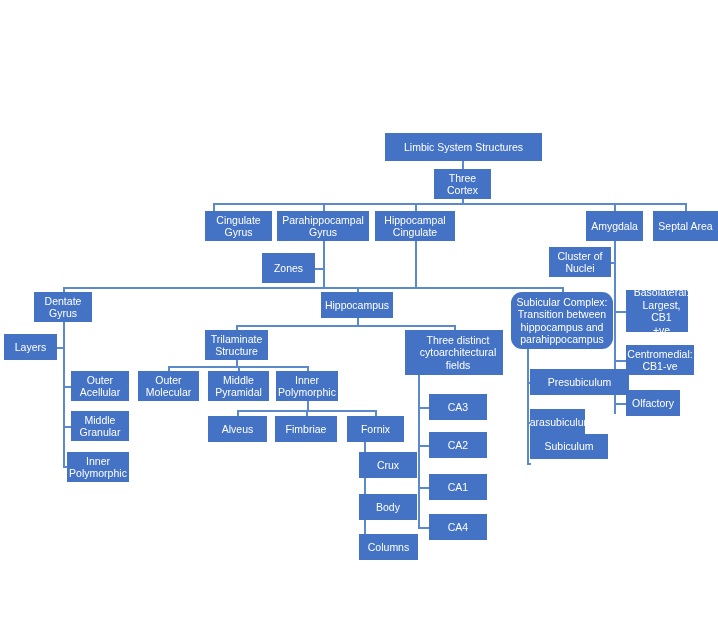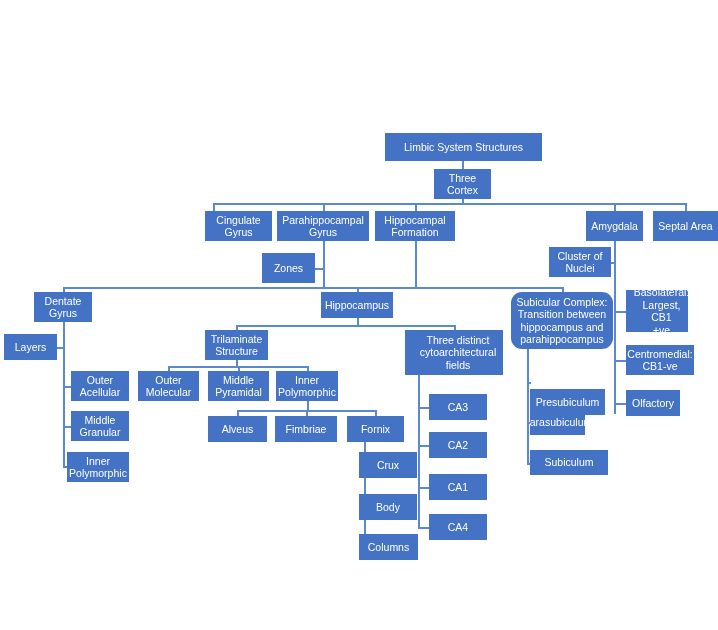--- a/index.html
+++ b/index.html
@@ -96,21 +96,21 @@
     <div class="conn h" style="left: 527px; top: 422px; width: 4px;"></div>
     <div class="conn h" style="left: 527px; top: 463px; width: 4px;"></div>
     <div class="node" style="left: 385px; top: 133px; width: 157px; height: 28px; background: rgb(68, 114, 196); color: rgb(255, 255, 255);">Limbic System Structures</div>
     <div class="node" style="left: 434px; top: 169px; width: 57px; height: 30px; background: rgb(68, 114, 196); color: rgb(255, 255, 255);">Three
 Cortex</div>
     <div class="node" style="left: 205px; top: 211px; width: 67px; height: 30px; background: rgb(68, 114, 196); color: rgb(255, 255, 255);">Cingulate
 Gyrus</div>
     <div class="node" style="left: 277px; top: 211px; width: 92px; height: 30px; background: rgb(68, 114, 196); color: rgb(255, 255, 255);">Parahippocampal
 Gyrus</div>
     <div class="node" style="left: 375px; top: 211px; width: 80px; height: 30px; background: rgb(68, 114, 196); color: rgb(255, 255, 255);">Hippocampal
-Formation</div>
+Cingulate</div>
     <div class="node" style="left: 586px; top: 211px; width: 57px; height: 30px; background: rgb(68, 114, 196); color: rgb(255, 255, 255);">Amygdala</div>
     <div class="node" style="left: 653px; top: 211px; width: 65px; height: 30px; background: rgb(68, 114, 196); color: rgb(255, 255, 255); text-align: center;">Septal Area</div>
     <div class="node" style="left: 262px; top: 253px; width: 53px; height: 30px; background: rgb(68, 114, 196); color: rgb(255, 255, 255);">Zones</div>
     <div class="node" style="left: 549px; top: 247px; width: 62px; height: 30px; background: rgb(68, 114, 196); color: rgb(255, 255, 255);">Cluster of
 Nuclei</div>
     <div class="node" style="left: 34px; top: 292px; width: 58px; height: 30px; background: rgb(68, 114, 196); color: rgb(255, 255, 255);">Dentate
 Gyrus</div>
     <div class="node" style="left: 321px; top: 292px; width: 72px; height: 26px; background: rgb(68, 114, 196); color: rgb(255, 255, 255);">Hippocampus</div>
     <div class="node" style="left: 511px; top: 292px; width: 102px; height: 57px; background: rgb(68, 114, 196); color: rgb(255, 255, 255); border-radius: 11px;">Subicular Complex:
 Transition between
@@ -129,30 +129,30 @@
 cytoarchitectural
 fields</div>
     <div class="node" style="left: 71px; top: 371px; width: 58px; height: 30px; background: rgb(68, 114, 196); color: rgb(255, 255, 255);">Outer
 Acellular</div>
     <div class="node" style="left: 138px; top: 371px; width: 61px; height: 30px; background: rgb(68, 114, 196); color: rgb(255, 255, 255);">Outer
 Molecular</div>
     <div class="node" style="left: 208px; top: 371px; width: 61px; height: 30px; background: rgb(68, 114, 196); color: rgb(255, 255, 255);">Middle
 Pyramidal</div>
     <div class="node" style="left: 276px; top: 371px; width: 62px; height: 30px; background: rgb(68, 114, 196); color: rgb(255, 255, 255);">Inner
 Polymorphic</div>
-    <div class="node" style="left: 530px; top: 369px; width: 75px; height: 26px; background: rgb(68, 114, 196); color: rgb(255, 255, 255); margin-top: 20px;">Presubiculum</div>
+    <div class="node" style="left: 530px; top: 369px; width: 99px; height: 26px; background: rgb(68, 114, 196); color: rgb(255, 255, 255);">Presubiculum</div>
     <div class="node" style="left: 71px; top: 411px; width: 58px; height: 30px; background: rgb(68, 114, 196); color: rgb(255, 255, 255);">Middle
 Granular</div>
     <div class="node" style="left: 208px; top: 416px; width: 59px; height: 26px; background: rgb(68, 114, 196); color: rgb(255, 255, 255); text-align: right;">Alveus</div>
     <div class="node" style="left: 275px; top: 416px; width: 62px; height: 26px; background: rgb(68, 114, 196); color: rgb(255, 255, 255);">Fimbriae</div>
     <div class="node" style="left: 347px; top: 416px; width: 57px; height: 26px; background: rgb(68, 114, 196); color: rgb(255, 255, 255);">Fornix</div>
     <div class="node" style="left: 429px; top: 394px; width: 58px; height: 26px; background: rgb(68, 114, 196); color: rgb(255, 255, 255);">CA3</div>
     <div class="node" style="left: 429px; top: 432px; width: 58px; height: 26px; background: rgb(68, 114, 196); color: rgb(255, 255, 255);">CA2</div>
     <div class="node" style="left: 530px; top: 409px; width: 55px; height: 26px; background: rgb(68, 114, 196); color: rgb(255, 255, 255);">Parasubiculum</div>
     <div class="node" style="left: 67px; top: 452px; width: 62px; height: 30px; background: rgb(68, 114, 196); color: rgb(255, 255, 255);">Inner
 Polymorphic</div>
     <div class="node" style="left: 359px; top: 452px; width: 58px; height: 26px; background: rgb(68, 114, 196); color: rgb(255, 255, 255);">Crux</div>
     <div class="node" style="left: 429px; top: 474px; width: 58px; height: 26px; background: rgb(68, 114, 196); color: rgb(255, 255, 255);">CA1</div>
-    <div class="node" style="left: 530px; top: 450px; width: 78px; height: 25px; background: rgb(68, 114, 196); color: rgb(255, 255, 255);">Subiculum</div>
+    <div class="node" style="left: 530px; top: 434px; width: 78px; height: 25px; background: rgb(68, 114, 196); color: rgb(255, 255, 255);">Subiculum</div>
     <div class="node" style="left: 359px; top: 494px; width: 58px; height: 26px; background: rgb(68, 114, 196); color: rgb(255, 255, 255);">Body</div>
     <div class="node" style="left: 429px; top: 514px; width: 58px; height: 26px; background: rgb(68, 114, 196); color: rgb(255, 255, 255);">CA4</div>
     <div class="node" style="left: 359px; top: 534px; width: 59px; height: 26px; background: rgb(68, 114, 196); color: rgb(255, 255, 255);">Columns</div>
   </div>
 
 </body></html>

